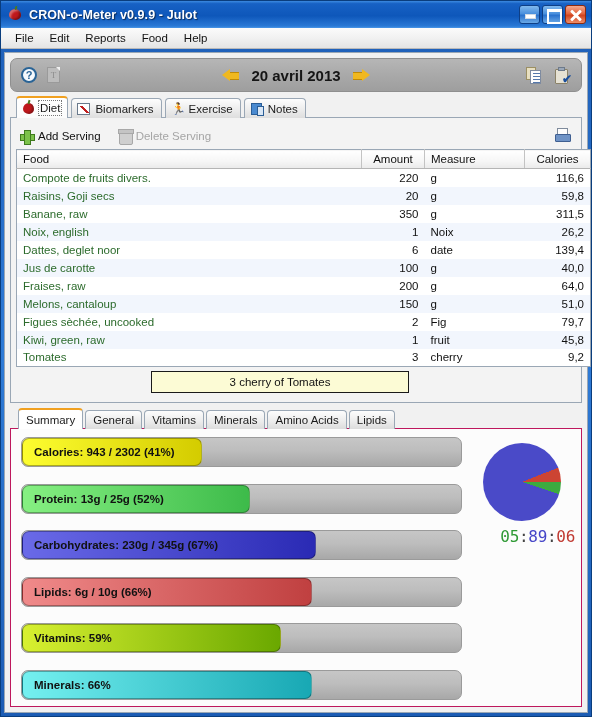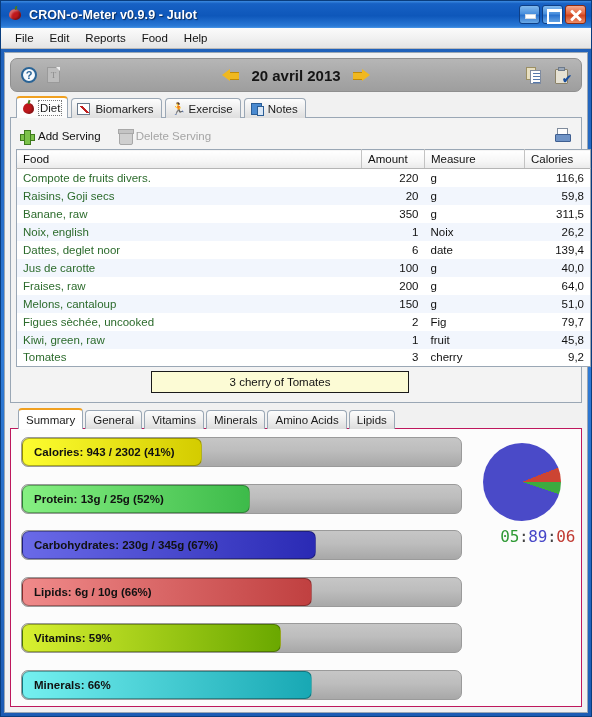--- a/index.html
+++ b/index.html
@@ -196,21 +196,21 @@
   .food-table td {
     font-size:11.5px; color:#2c6b2c; padding:2px 6px; height:18px;
     border:none; white-space:nowrap; overflow:hidden; text-overflow:ellipsis;
   }
   .food-table tr.odd td { background:#f2f6fd; }
   .food-table tr.even td { background:#ffffff; }
   .col-food{ width:345px; }
   .col-amt { width:63px; text-align:right; color:#111 !important; }
   .col-meas{ width:100px; text-align:left; color:#111 !important; }
   .col-cal { width:66px; text-align:right; color:#111 !important; }
-  th.col-amt, th.col-cal { text-align:left;margin-top:21px; }
+  th.col-amt, th.col-cal { text-align:center;margin-top:21px; }
   .tooltip-wrap { position:relative; height:30px; }
   .tooltip {
     position:absolute; left:135px; top:4px;
     background:#fcfbd5; border:1px solid #1a1a1a;
     font-size:11.5px; color:#111; padding:4px 20px;
     width:258px; text-align:center;
   }
   
   .bottom {
     flex:1 1 auto; display:flex; flex-direction:column; margin-top:5px; min-height:0;

